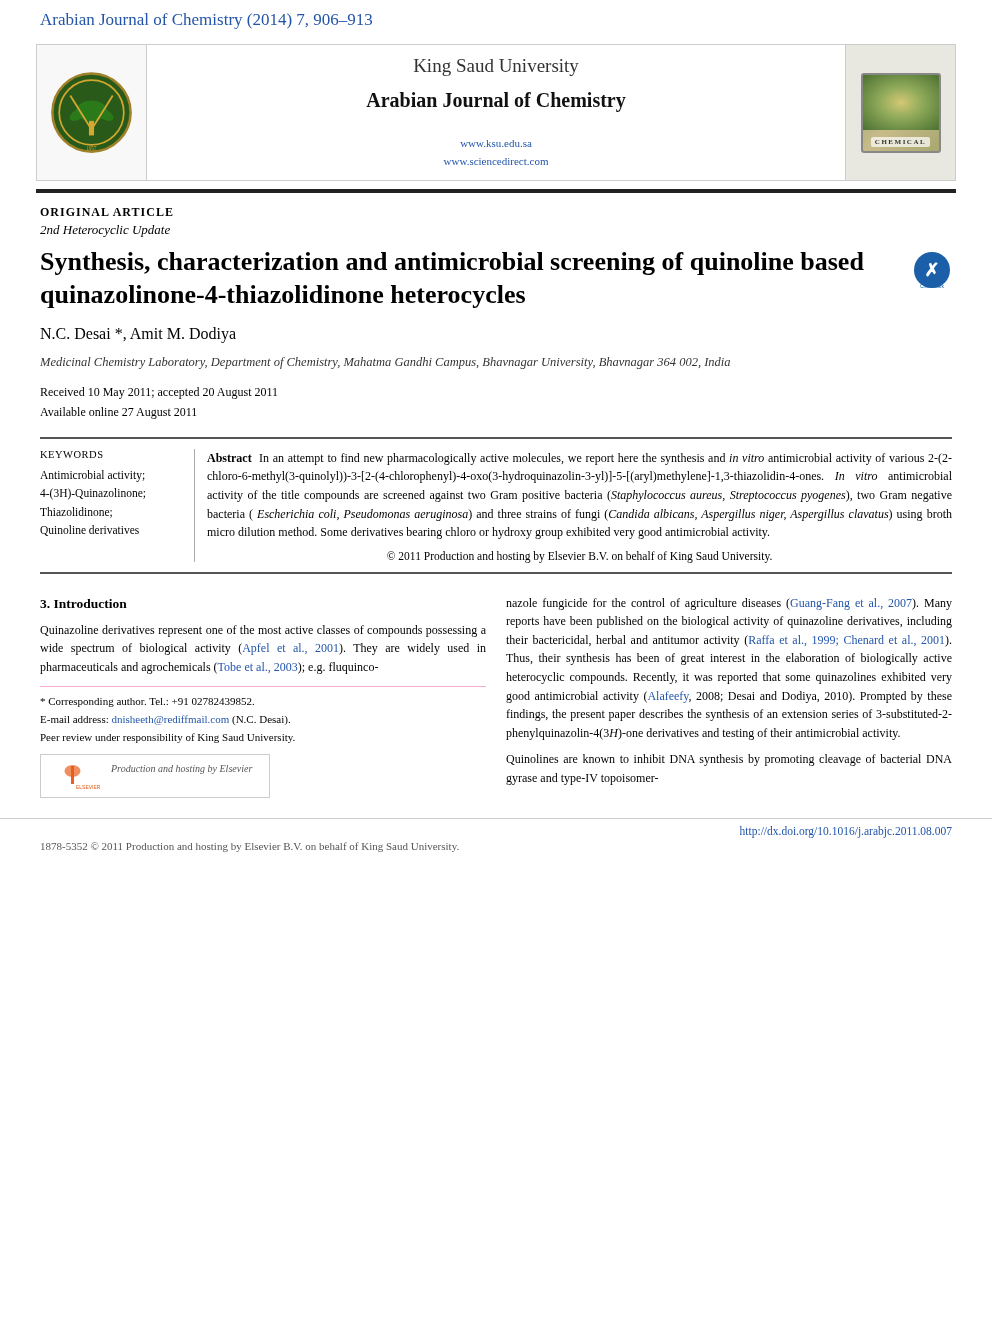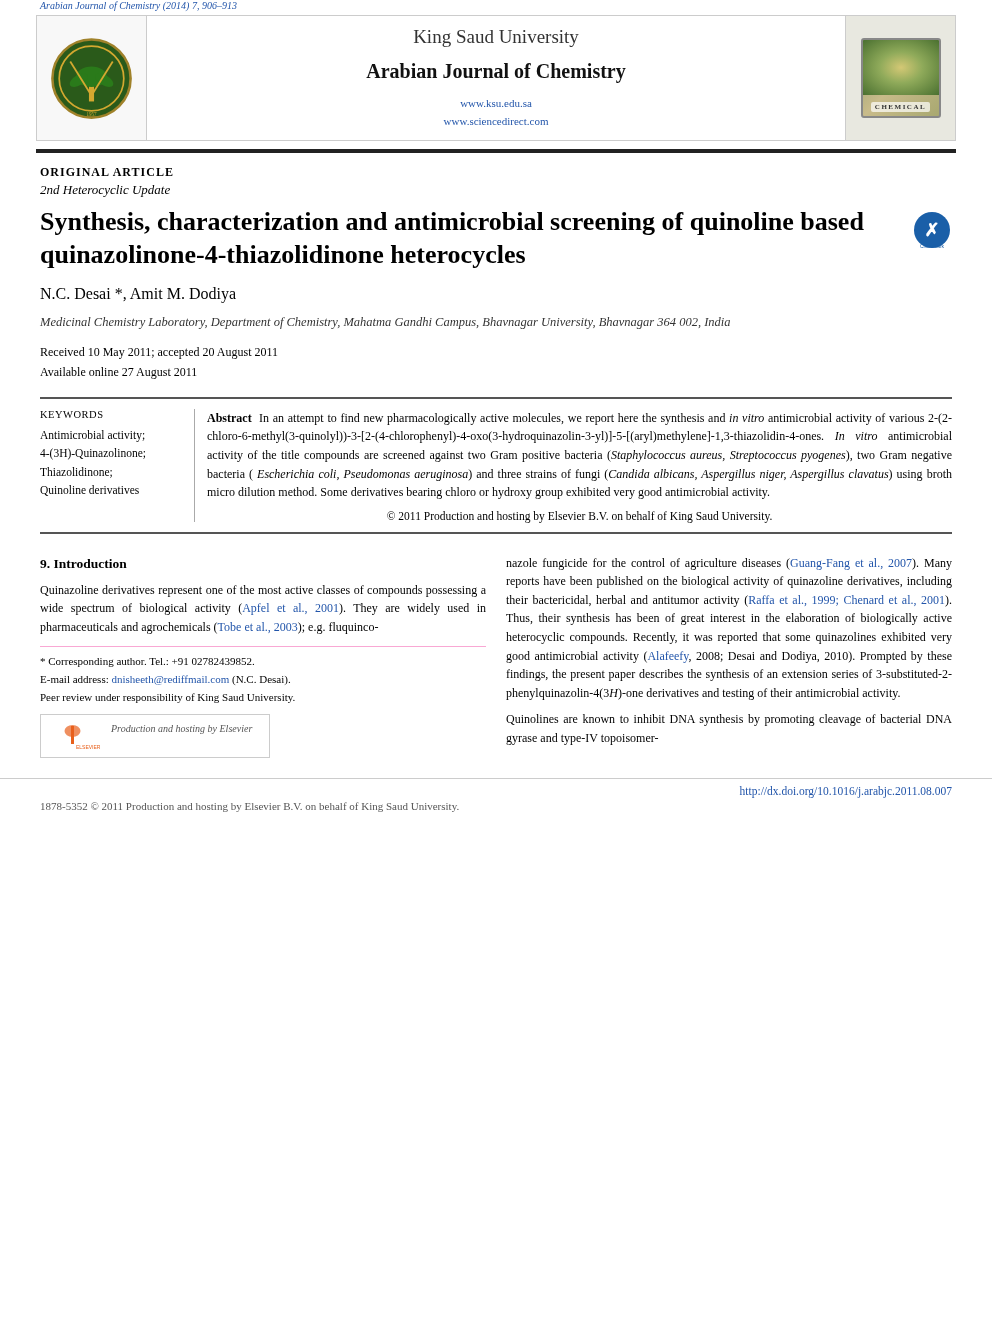--- a/index.html
+++ b/index.html
@@ -8,23 +8,22 @@
       font-size: 13px;
       background: #fff;
       color: #000;
       width: 992px;
       min-height: 1323px;
     }
 
     
     .journal-link {
       color: #2255aa;
-      font-size: 10px;
-      padding: 0 40px;
-      font-style: italic;
+      font-size: 17px;
+      padding: 10px 40px;
     }
 
     
     .header-box {
       border: 1px solid #ccc;
       margin: 4px 36px 8px 36px;
       display: flex;
       align-items: stretch;
     }
     .header-left-logo {
@@ -50,21 +49,21 @@
     }
     .header-center .university-name {
       font-size: 19px;
       color: #333;
       margin-bottom: 12px;
     }
     .header-center .journal-name {
       font-size: 20px;
       font-weight: bold;
       color: #111;
-      margin-bottom: 12px;
+      margin-bottom: 23px;
     }
     .header-center .website {
       font-size: 11px;
       color: #2255aa;
       line-height: 1.6;
       text-align: center;
     }
     .header-right-logo {
       width: 110px;
       border-left: 1px solid #ccc;
@@ -398,21 +397,21 @@
         <span class="abstract-label">Abstract</span>
         &nbsp;<span>In an attempt to find new pharmacologically active molecules, we report here the synthesis and <em>in vitro</em> antimicrobial activity of various 2-(2-chloro-6-methyl(3-quinolyl))-3-[2-(4-chlorophenyl)-4-oxo(3-hydroquinazolin-3-yl)]-5-[(aryl)methylene]-1,3-thiazolidin-4-ones. <em>In vitro</em> antimicrobial activity of the title compounds are screened against two Gram positive bacteria (<em>Staphylococcus aureus, Streptococcus pyogenes</em>), two Gram negative bacteria ( <em>Escherichia coli, Pseudomonas aeruginosa</em>) and three strains of fungi (<em>Candida albicans, Aspergillus niger, Aspergillus clavatus</em>) using broth micro dilution method. Some derivatives bearing chloro or hydroxy group exhibited very good antimicrobial activity.</span>
       </div>
       <div class="copyright-line">© 2011 Production and hosting by Elsevier B.V. on behalf of King Saud University.</div>
     </div>
   </div>
 
   <div class="body-columns">
 
     <div class="col-left">
-      <div class="section-heading">9. Introduction</div>
+      <div class="section-heading">3. Introduction</div>
       <div class="body-text">
         Quinazoline derivatives represent one of the most active classes of compounds possessing a wide spectrum of biological activity (<span class="link-text">Apfel et al., 2001</span>). They are widely used in pharmaceuticals and agrochemicals (<span class="link-text">Tobe et al., 2003</span>); e.g. fluquinco-
       </div>
 
       <div class="footnote-section">
         <div>* Corresponding author. Tel.: +91 02782439852.</div>
         <div>
           <span>E-mail address:</span>
           <span class="link-text">dnisheeth@rediffmail.com</span>
           <span>(N.C. Desai).</span>

